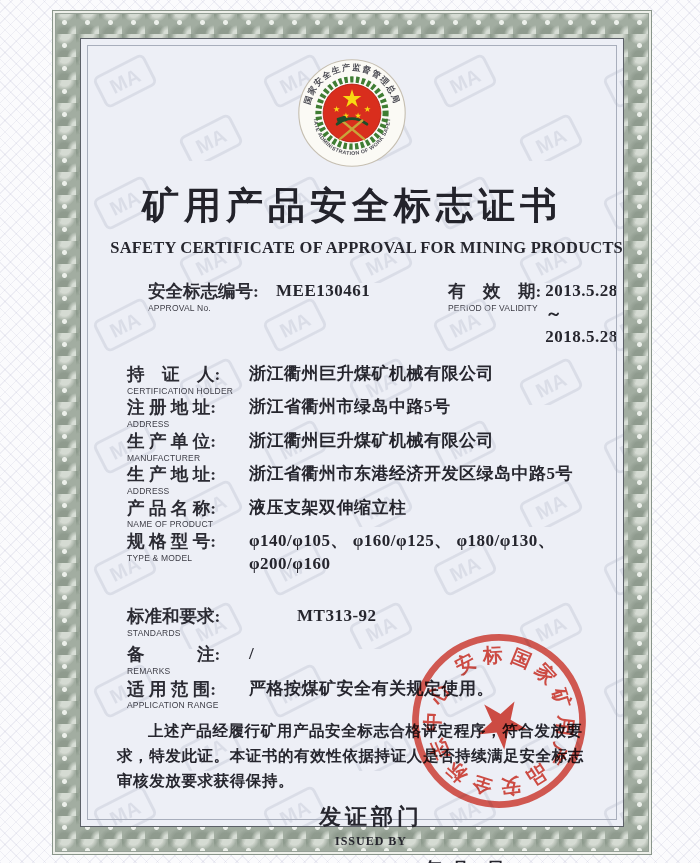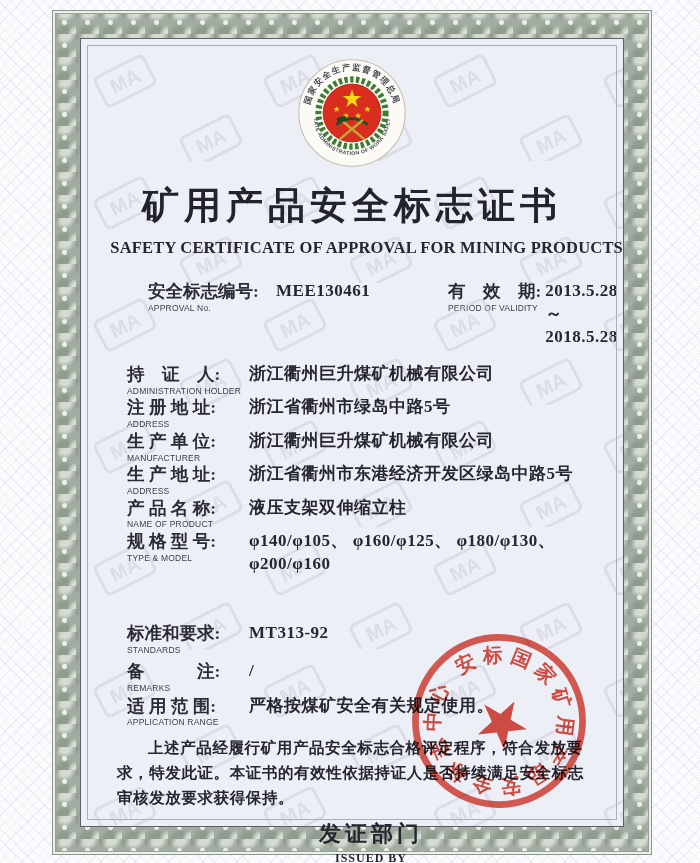--- a/index.html
+++ b/index.html
@@ -58,21 +58,21 @@
   .value-wrap{display:flex;flex-direction:column;padding-left:4px;}
   .value{font-size:17px;line-height:1.35;font-weight:600;letter-spacing:.5px;color:#26262e;}
 
   .row-first{margin-top:22px;display:flex;padding:0 10px 0 67px;}
   .col-left{display:flex;flex:0 0 300px;}
   .col-left .label-wrap{flex:0 0 124px;}
   .col-right{display:flex;}
   .col-right .label-wrap{flex:0 0 86px;}
 
   .mt14{margin-top:14px;}
-  .mt29{margin-top:46px;}
+  .mt29{margin-top:29px;gap:48px;}
   .mt5{margin-top:5px;}
   .mt1{margin-top:1px;}
 
   .declaration{
     position:relative;z-index:1;margin:7px 36px 0;text-indent:2em;
     font-size:15.5px;line-height:1.62;letter-spacing:.6px;font-weight:600;color:#26262e;
   }
   .issued{position:relative;z-index:1;margin:9px 0 0 215px;width:150px;text-align:center;}
   .issued-cn{font-size:22px;letter-spacing:4px;font-weight:600;}
   .issued-en{font-size:12px;font-weight:700;letter-spacing:1px;margin-top:2px;
@@ -156,21 +156,21 @@
         <div class="value-wrap">
           <span class="value">2013.5.28 ～ 2018.5.28</span>
         </div>
       </div>
     </div>
 
     <div class="rows">
       <div class="field-row mt14">
         <div class="label-wrap">
           <span class="cn">持　证　人:</span>
-          <span class="en">ADMINISTRATION HOLDER</span>
+          <span class="en">CERTIFICATION HOLDER</span>
         </div>
         <div class="value-wrap">
             <span class="value">浙江衢州巨升煤矿机械有限公司</span>
           </div>
       </div>
 
       <div class="field-row">
         <div class="label-wrap">
           <span class="cn">注 册 地 址:</span>
           <span class="en">ADDRESS</span>

